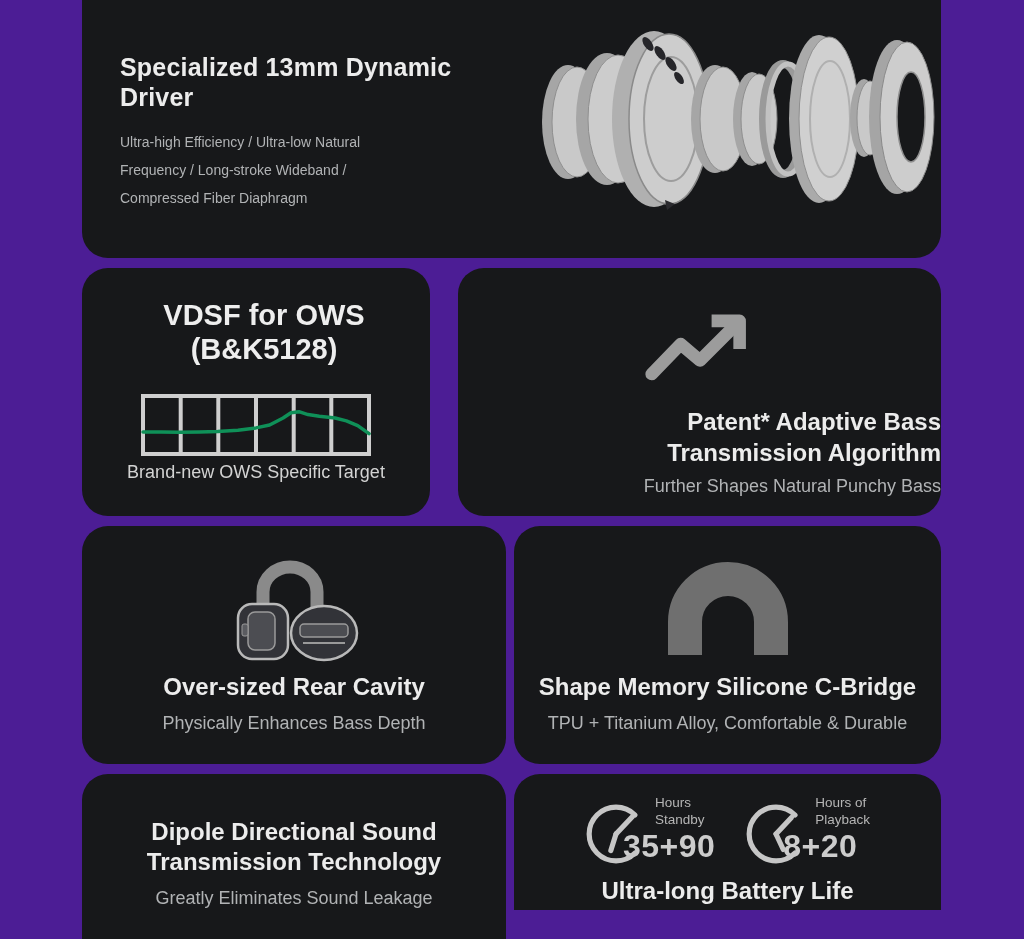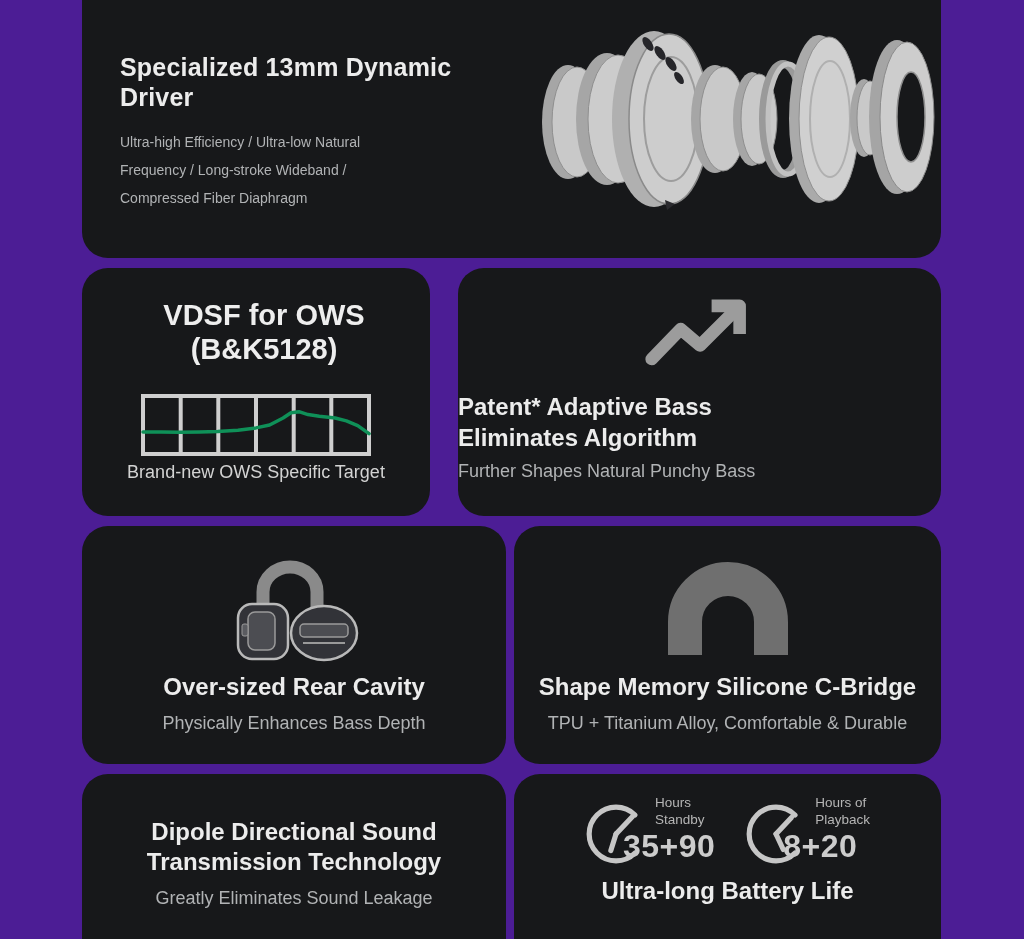--- a/index.html
+++ b/index.html
@@ -10,36 +10,36 @@
   .row{display:flex;margin-top:10px;}
   
   .card-driver{height:258px;border-radius:0 0 26px 26px;display:flex;}
   .driver-text{padding:52px 0 0 38px;width:400px;flex:none;}
   .driver-art{position:absolute;right:2px;top:4px;width:420px;height:230px;}
   h2{margin:0;font-size:25px;line-height:30px;font-weight:700;color:#ececec;letter-spacing:.2px;}
   .sub{font-size:14px;line-height:28px;color:#b1b3b5;margin-top:16px;}
   .sub span{display:block;}
   
   .card-vdsf{width:348px;flex:none;height:248px;text-align:center;padding-top:30px;}
-  .card-bass{flex:1;margin-left:28px;height:248px;text-align:left;padding-top:25px;}
+  .card-bass{flex:1;margin-left:28px;height:248px;text-align:right;padding-top:40px;}
   .vdsf-title{font-size:29px;line-height:34px;font-weight:700;color:#eeeeee;padding-left:16px;}
   .chart{width:230px;height:62px;margin:28px auto 0;display:block;}
   .caption{font-size:18px;color:#d3d3d3;margin-top:6px;}
   .trend{width:116px;height:78px;display:block;margin:0 auto;}
   .card-title2{font-size:24px;line-height:31px;font-weight:700;color:#ececec;margin-top:20px;}
   .sub2{font-size:18px;color:#b1b3b5;margin-top:8px;}
   
   .card-cavity{width:424px;flex:none;height:238px;text-align:center;padding-top:22px;}
   .card-bridge{flex:1;margin-left:8px;height:238px;text-align:center;padding-top:22px;}
   .icon-box{height:122px;display:flex;align-items:center;justify-content:center;}
   .card-title3{font-size:24px;line-height:30px;font-weight:700;color:#ececec;margin-top:2px;}
   .sub3{font-size:18px;color:#b1b3b5;margin-top:11px;}
   
   .card-dipole{width:424px;flex:none;height:165px;border-radius:26px 26px 0 0;text-align:center;padding-top:41px;}
-  .card-battery{flex:1;margin-left:8px;height:166px;border-radius:26px 26px 0 0;text-align:center;padding-top:20px;}
+  .card-battery{flex:1;margin-left:8px;height:136px;border-radius:26px 26px 0 0;text-align:center;padding-top:20px;}
   .battery-row{display:flex;justify-content:center;gap:30px;}
   .clock-group{position:relative;padding-left:38px;text-align:left;}
   .clock-svg{position:absolute;left:0;top:9px;width:62px;height:62px;}
   .clock-label{font-size:13.5px;line-height:17px;color:#b5b5b5;margin-left:32px;}
   .clock-label span{display:block;}
   .clock-num{font-size:32px;line-height:36px;font-weight:700;color:#cccccc;letter-spacing:.5px;}
   .battery-title{font-size:24px;font-weight:700;color:#ececec;margin-top:13px;}
 </style>
 </head>
 <body>
@@ -113,21 +113,21 @@
         <div class="caption">Brand-new OWS Specific Target</div>
       </section>
 
       <section class="card card-bass">
         <svg class="trend" viewBox="0 0 120 80">
           <polyline points="10,68 40,37 60,54 97,17" fill="none" stroke="#9c9c9c" stroke-width="13" stroke-linejoin="round" stroke-linecap="round"></polyline>
           <path d="M72,13 L101,13 L101,42" fill="none" stroke="#9c9c9c" stroke-width="13" stroke-linejoin="round" stroke-linecap="butt"></path>
         </svg>
         <div class="card-title2">
           <div>Patent* Adaptive Bass</div>
-          <div>Eliminates Algorithm</div>
+          <div>Transmission Algorithm</div>
         </div>
         <div class="sub2">Further Shapes Natural Punchy Bass</div>
       </section>
     </div>
 
     <div class="row">
       <section class="card card-cavity">
         <div class="icon-box">
           <svg width="130" height="115" viewBox="0 0 130 115">
             <path d="M34,60 L34,40 A27,25 0 0 1 88,40 L88,56" fill="none" stroke="#8a8a8a" stroke-width="13"></path>

